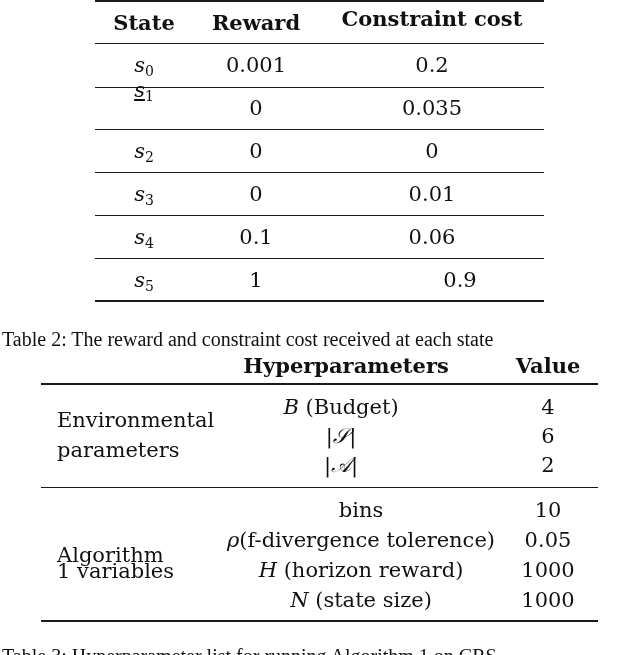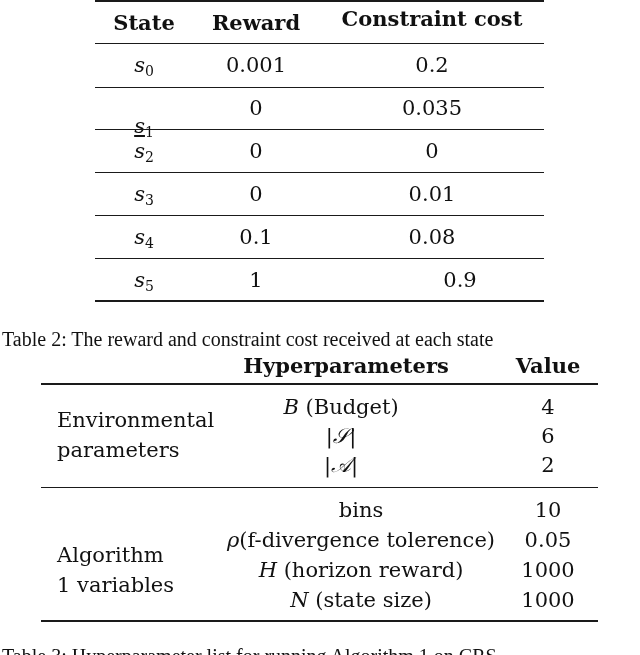--- a/index.html
+++ b/index.html
@@ -30,38 +30,38 @@
   <div class="txt b c" style="left:256px;top:12px;">Reward</div>
   <div class="txt b c" style="left:432px;top:8px;">Constraint cost</div>
 
   <div class="rule thin" style="left:95px;top:43px;width:449px;"></div>
 
   <div class="txt c" style="left:144px;top:55px;"><span class="math">s</span><sub>0</sub></div>
   <div class="txt c" style="left:256px;top:55px;">0.001</div>
   <div class="txt c" style="left:432px;top:55px;">0.2</div>
   <div class="rule thin" style="left:95px;top:87px;width:449px;"></div>
 
-  <div class="txt c" style="left:144px;top:116px;text-decoration:underline;"><span class="math">s</span><sub>1</sub></div>
+  <div class="txt c" style="left:144px;top:80px;text-decoration:underline;"><span class="math">s</span><sub>1</sub></div>
   <div class="txt c" style="left:256px;top:98px;">0</div>
   <div class="txt c" style="left:432px;top:98px;text-align:center;">0.035</div>
   <div class="rule thin" style="left:95px;top:129px;width:449px;"></div>
 
   <div class="txt c" style="left:144px;top:141px;"><span class="math">s</span><sub>2</sub></div>
   <div class="txt c" style="left:256px;top:141px;">0</div>
   <div class="txt c" style="left:432px;top:141px;">0</div>
   <div class="rule thin" style="left:95px;top:172px;width:449px;"></div>
 
   <div class="txt c" style="left:144px;top:184px;"><span class="math">s</span><sub>3</sub></div>
   <div class="txt c" style="left:256px;top:184px;">0</div>
   <div class="txt c" style="left:432px;top:184px;">0.01</div>
   <div class="rule thin" style="left:95px;top:215px;width:449px;"></div>
 
   <div class="txt c" style="left:144px;top:227px;"><span class="math">s</span><sub>4</sub></div>
   <div class="txt c" style="left:256px;top:227px;">0.1</div>
-  <div class="txt c" style="left:432px;top:227px;">0.08</div>
+  <div class="txt c" style="left:432px;top:227px;">0.06</div>
   <div class="rule thin" style="left:95px;top:258px;width:449px;"></div>
 
   <div class="txt c" style="left:144px;top:270px;"><span class="math">s</span><sub>5</sub></div>
   <div class="txt c" style="left:256px;top:270px;">1</div>
   <div class="txt c" style="left:432px;top:270px;margin-left:28px;">0.9</div>
   <div class="rule thick" style="left:95px;top:300px;width:449px;"></div>
 
   <div class="caption" style="left:2px;top:328px;">Table 2: The reward and constraint cost received at each state</div>
 </div>
 
@@ -78,21 +78,21 @@
 
   <div class="txt c" style="left:341px;top:426px;"><span class="math">|𝒮|</span><span></span></div>
   <div class="txt c" style="left:548px;top:426px;">6</div>
 
   <div class="txt c" style="left:341px;top:455px;"><span class="math">|𝒜|</span><span></span></div>
   <div class="txt c" style="left:548px;top:455px;">2</div>
 
   <div class="rule thin" style="left:41px;top:487px;width:557px;"></div>
 
   <div class="txt" style="left:57px;top:545px;">Algorithm</div>
-  <div class="txt" style="left:57px;top:575px;">1 variables</div>
+  <div class="txt" style="left:57px;top:561px;">1 variables</div>
 
   <div class="txt c" style="left:361px;top:500px;"><span class="math"></span><span>bins</span></div>
   <div class="txt c" style="left:548px;top:500px;">10</div>
 
   <div class="txt c" style="left:361px;top:530px;"><span class="math">ρ</span><span>(f-divergence tolerence)</span></div>
   <div class="txt c" style="left:548px;top:530px;">0.05</div>
 
   <div class="txt c" style="left:361px;top:560px;"><span class="math">H</span><span> (horizon reward)</span></div>
   <div class="txt c" style="left:548px;top:560px;">1000</div>
 

